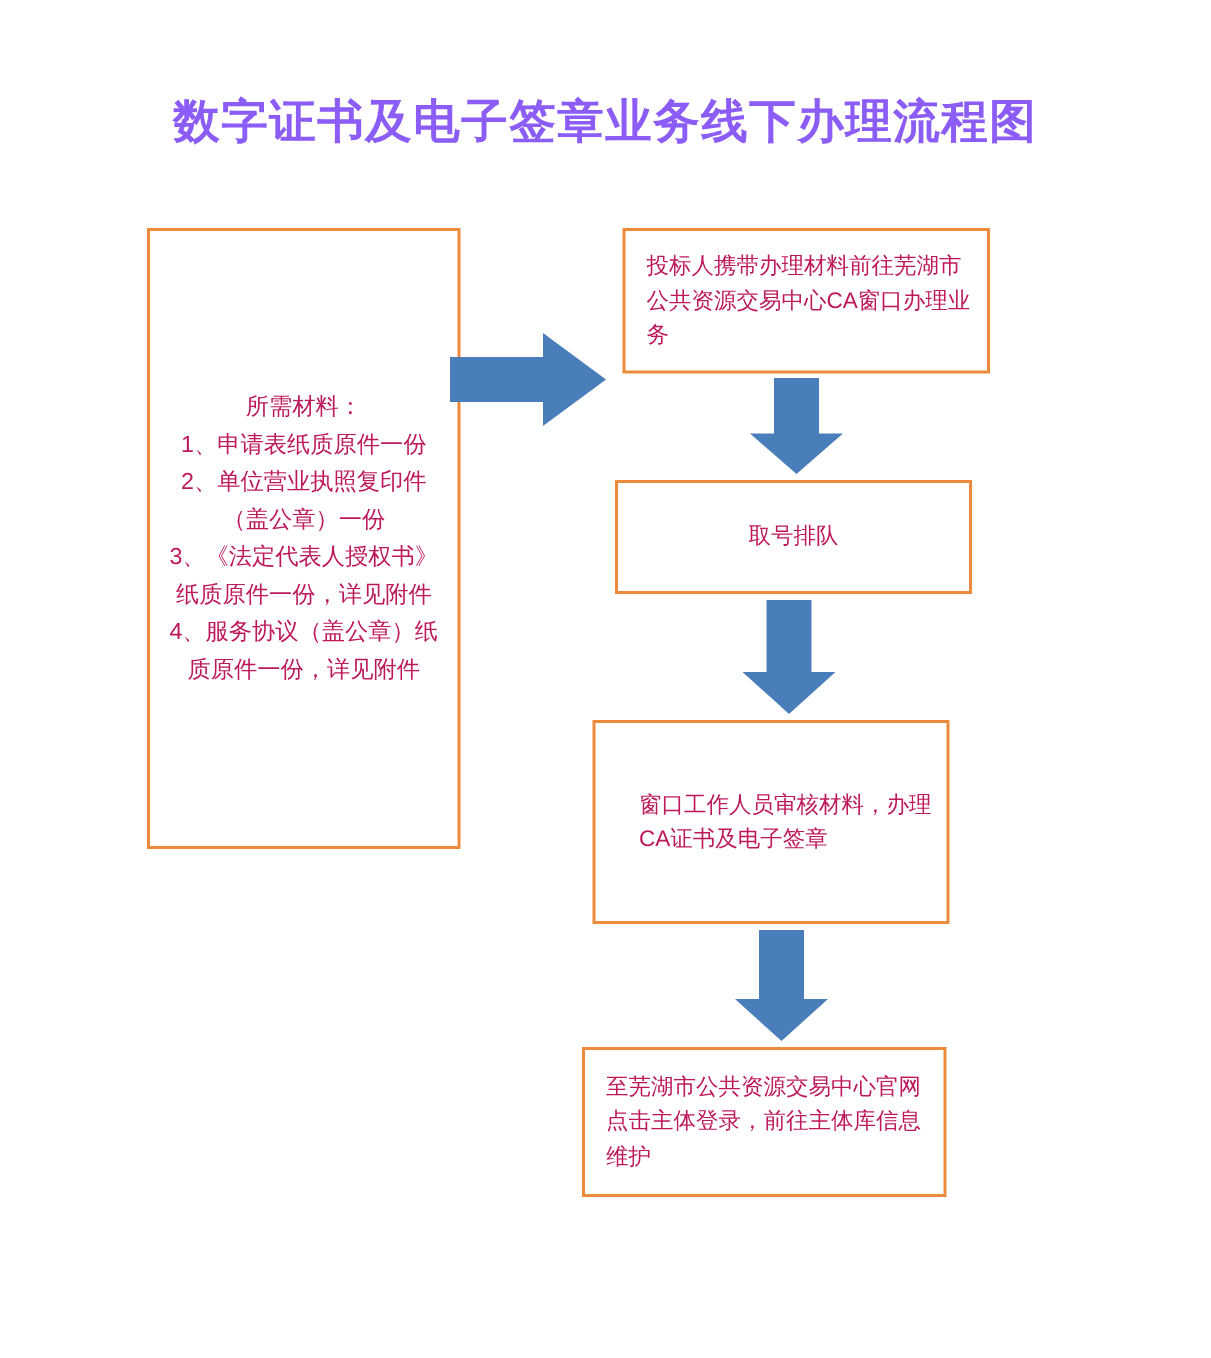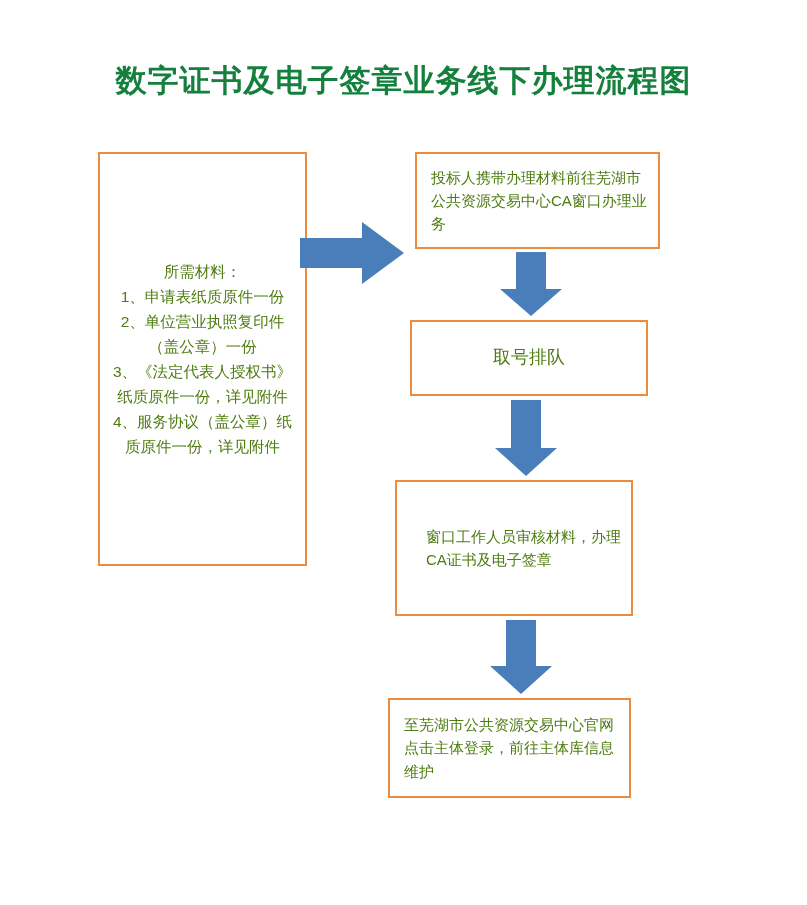--- a/index.html
+++ b/index.html
@@ -17,34 +17,34 @@
   }
   #page-title {
     position: absolute;
     left: 0;
     top: 60px;
     width: 807px;
     text-align: center;
     font-size: 31px;
     font-weight: bold;
     letter-spacing: 1px;
-    color: #15803d;
+    color: #8b5cf6;
     font-family: "DejaVu Sans", "Liberation Sans", sans-serif;
   }
   .node {
     position: absolute;
     border: 2px solid #ED8B3C;
     background: #ffffff;
     box-sizing: border-box;
     display: flex;
     align-items: center;
     justify-content: center;
     font-size: 15px;
     line-height: 1.55;
-    color: #4d7c0f;
+    color: #be185d;
     padding: 6px 10px;
     white-space: pre-line;
   }
   .node.center-text { text-align: center; }
   .node.left-text { text-align: left; justify-content: flex-start; }
 
   
   #node-materials {
     left: 98px;
     top: 152px;
@@ -66,21 +66,21 @@
     padding-left: 14px;
     font-size: 15px;
   }
   
   #node-step2 {
     left: 410px;
     top: 320px;
     width: 238px;
     height: 76px;
     text-align: center;
-    font-size: 18px;
+    font-size: 15px;
   }
   
   #node-step3 {
     left: 395px;
     top: 480px;
     width: 238px;
     height: 136px;
     text-align: left;
     justify-content: flex-start;
     padding-left: 29px;

